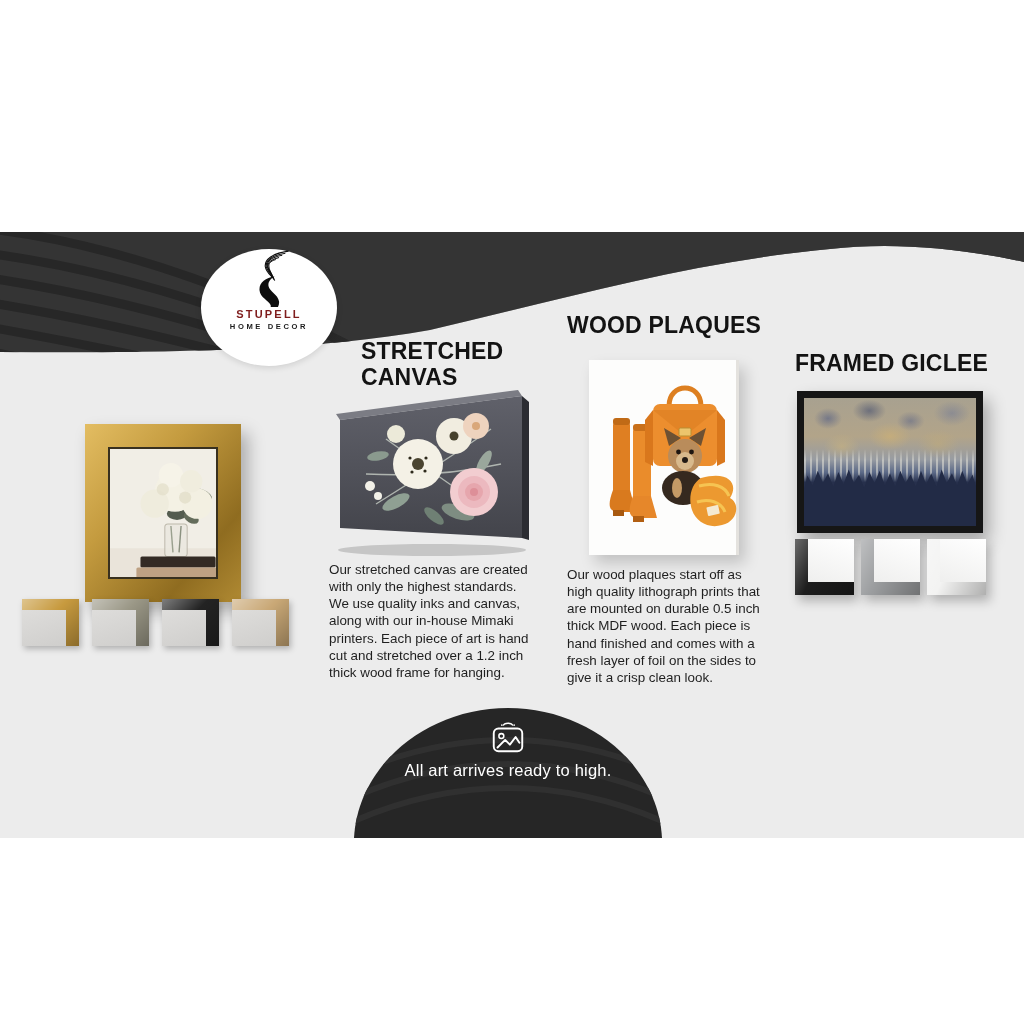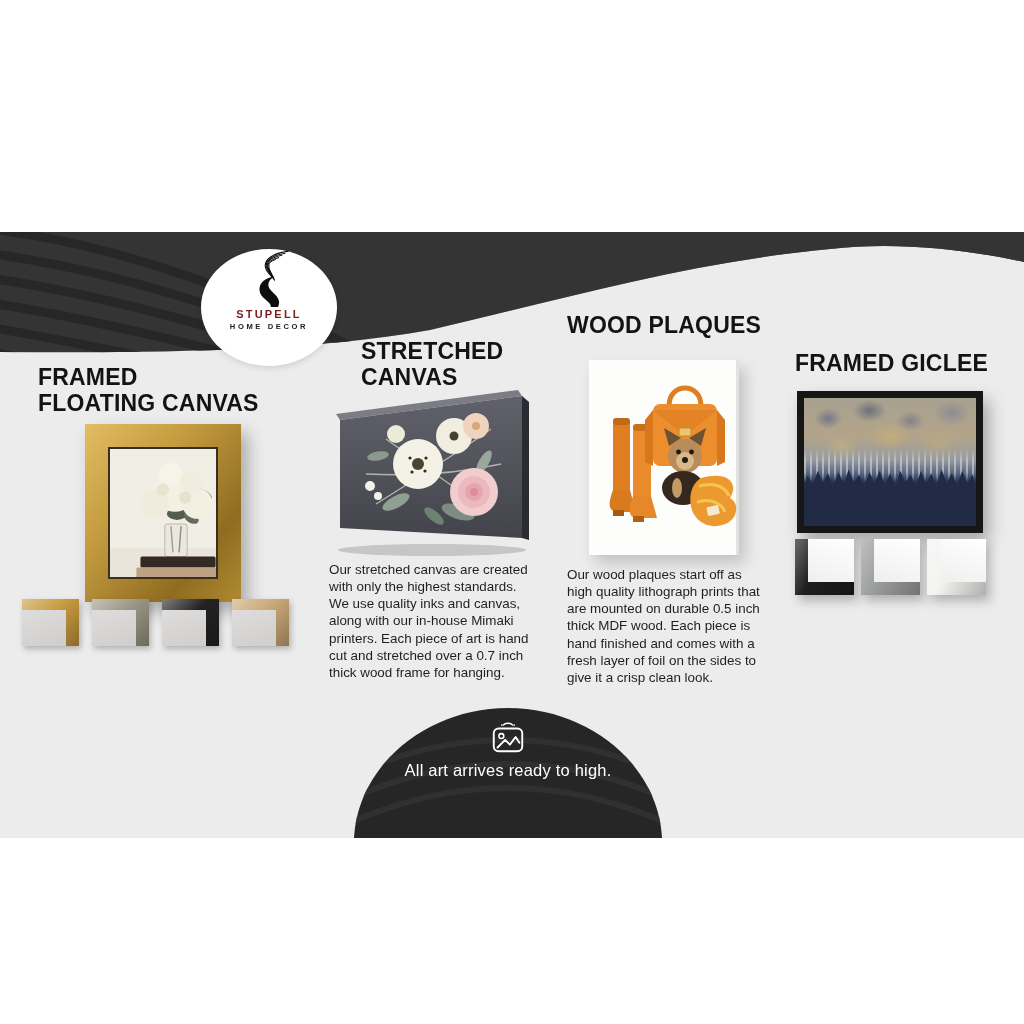--- a/index.html
+++ b/index.html
@@ -100,24 +100,20 @@
         <path stroke-width="2" d="M70,12 C48,16 40,24 42,34 C43,42 51,48 54,56"></path>
         <path stroke-width="2" d="M64,16 C47,20 42,26 43,34 C44,41 50,46 52,53"></path>
         <path stroke-width="1.8" d="M58,20 C47,23 44,28 45,34 C45,39 49,44 51,50"></path>
       </g>
       <path fill="#0d0d0d" d="M56,52 C38,54 26,64 27,78 C28,92 44,97 48,106 C50,112 44,118 34,121 C52,123 66,113 64,99 C62,86 46,81 44,70 C43,62 48,56 56,52 Z"></path>
     </svg>
     <div class="logo-name">STUPELL</div>
     <div class="logo-tagline">HOME DECOR</div>
   </div>
 
-  <div class="col-title" style="left:38px;top:365px;">
-    <span style="display:block">FRAMED</span>
-    <span style="display:block">FLOATING CANVAS</span>
-  </div>
 
   <div class="float-frame">
     <div class="float-gap">
       <div class="float-canvas">
         <svg width="132" height="158" viewBox="0 0 130 152">
           <rect x="0" y="0" width="130" height="152" fill="#f1eee6"></rect>
           <rect x="0" y="96" width="130" height="56" fill="#e4ddcf" opacity=".55"></rect>
           <g opacity=".95">
             <ellipse cx="42" cy="48" rx="12" ry="7" fill="#6e7663" transform="rotate(-25 42 48)"></ellipse>
             <ellipse cx="90" cy="44" rx="11" ry="6" fill="#7c8572" transform="rotate(20 90 44)"></ellipse>
@@ -215,21 +211,21 @@
         <circle cx="150" cy="42" r="13" fill="#eed3be"></circle>
           <circle cx="150" cy="42" r="4" fill="#d9a77a"></circle>
         <circle cx="148" cy="108" r="24" fill="#f2cdd0"></circle>
         <circle cx="148" cy="108" r="16" fill="#ecb9bf"></circle>
         <circle cx="148" cy="108" r="9" fill="#e6a6ad"></circle>
         <circle cx="148" cy="108" r="4" fill="#dd8f98"></circle>
       </g>
     </g>
   </svg>
 
-  <div class="col-body" style="left:329px;top:561px;width:208px;">Our stretched canvas are created with only the highest standards. We use quality inks and canvas, along with our in-house Mimaki printers. Each piece of art is hand cut and stretched over a 0.7 inch thick wood frame for hanging.</div>
+  <div class="col-body" style="left:329px;top:561px;width:208px;">Our stretched canvas are created with only the highest standards. We use quality inks and canvas, along with our in-house Mimaki printers. Each piece of art is hand cut and stretched over a 1.2 inch thick wood frame for hanging.</div>
 
   <div class="col-title" style="left:567px;top:313px;">WOOD PLAQUES</div>
 
   <div class="plaque">
     <svg width="150" height="195" viewBox="0 0 150 195">
       <g>
         <rect x="24" y="58" width="17" height="80" rx="7" fill="#df7f22"></rect>
         <rect x="24" y="58" width="17" height="7" rx="3" fill="#c06a16"></rect>
         <path d="M24,130 C18,146 20,152 30,152 L47,152 C45,144 42,134 41,130 Z" fill="#d97a1e"></path>
         <rect x="24" y="150" width="11" height="6" fill="#a8590f"></rect>

